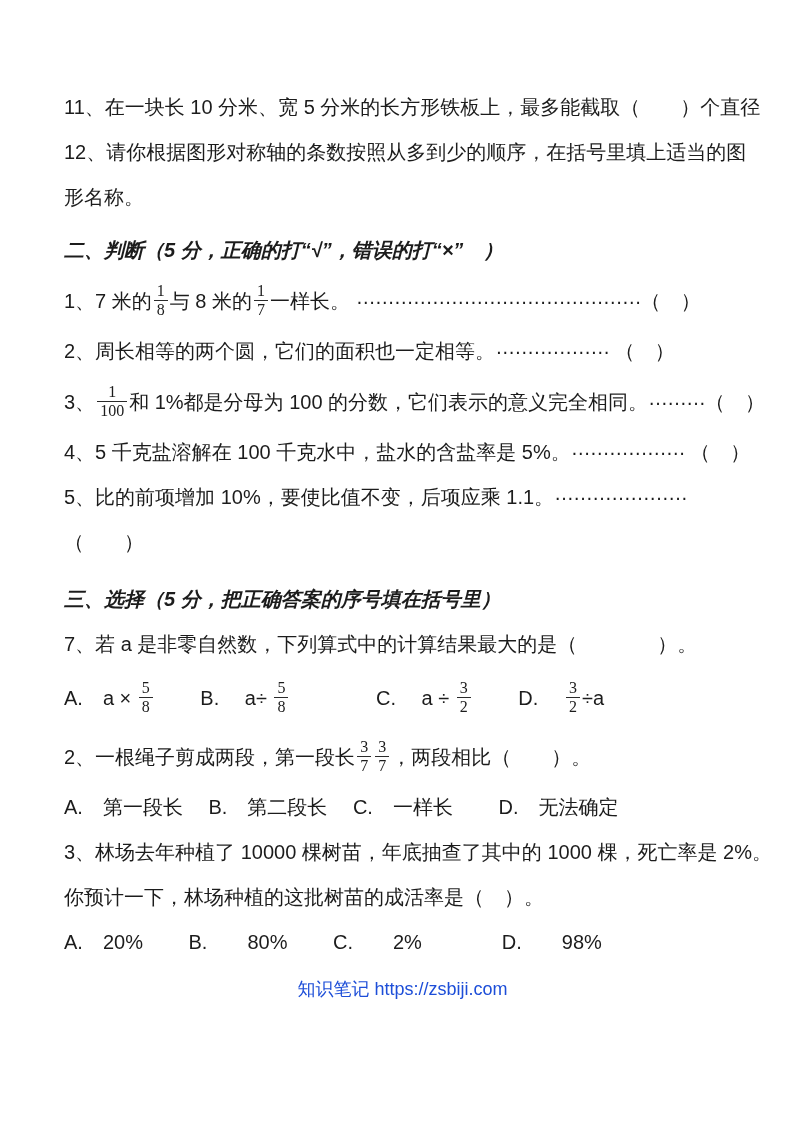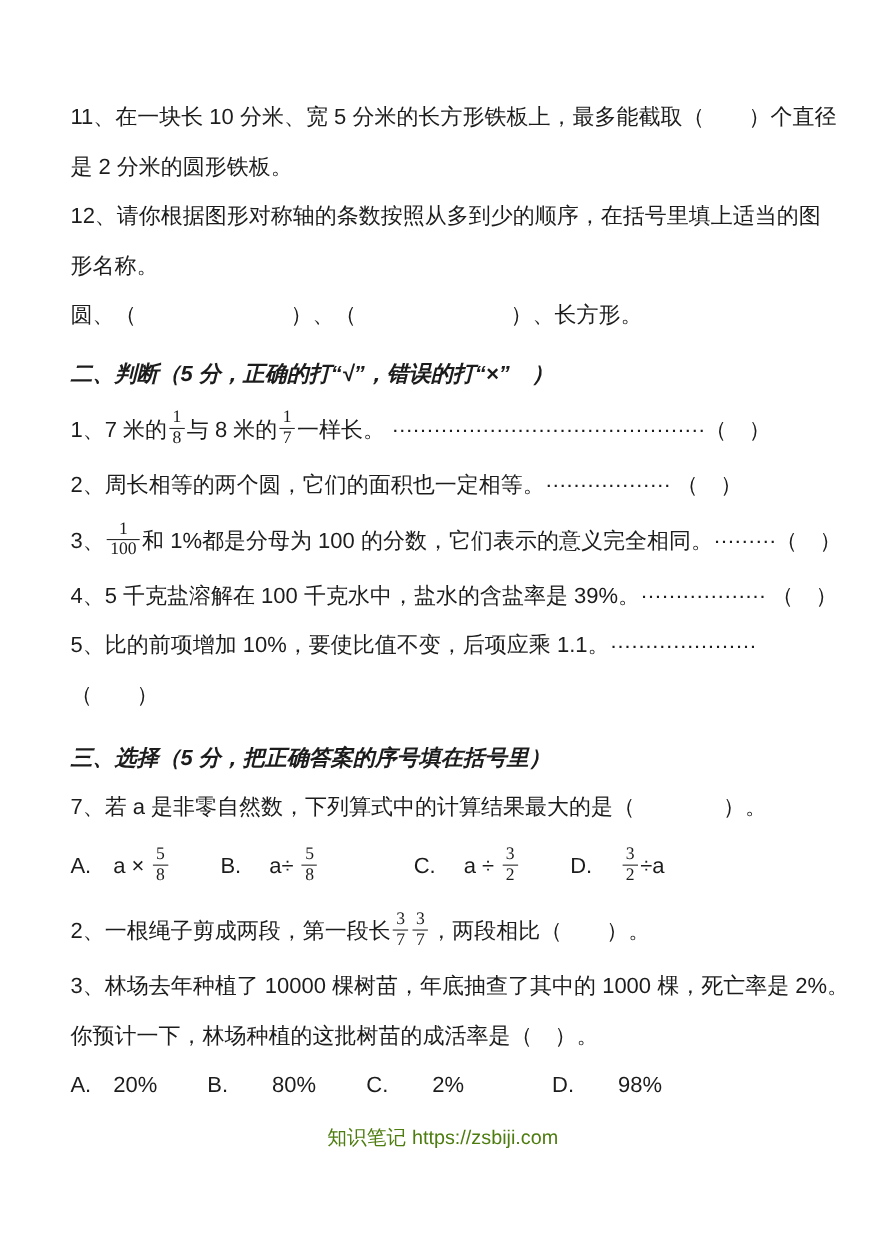--- a/index.html
+++ b/index.html
@@ -41,47 +41,46 @@
   .frac .den { display:block; border-top:1.4px solid #2a2a2a; padding:0 3px; }
   .dots {
     letter-spacing:-1px;
     position:relative;
     top:-4px;
     display:inline-block;
   }
   .footer {
     margin-top:10px;
     text-align:center;
-    color:#4d7c0f;
+    color:#1d4ed8;
     font-size:18px;
     line-height:28px;
   }
 </style>
 </head>
 <body>
 
 <div class="page">
 
   <p class="line">11、在一块长 10 分米、宽 5 分米的长方形铁板上，最多能截取（　　）个直径</p>
-  <p class="line">是 2 分米的圆形铁板。</p>
   <p class="line">12、请你根据图形对称轴的条数按照从多到少的顺序，在括号里填上适当的图</p>
   <p class="line">形名称。</p>
-  <p class="line">圆、（　　　　　　　）、（　　　　　　　）、长方形。</p>
 
   <p class="line sec-header mt-sm">二、判断（5 分，正确的打“√”，错误的打“×”　）</p>
   <p class="line tall"><span class="run">1、7 米的</span><span class="frac"><span class="num">1</span><span class="den">8</span></span><span class="run">与 8 米的</span><span class="frac"><span class="num">1</span><span class="den">7</span></span><span class="run">一样长。 </span><span class="dots">………………………………………</span><span class="run">（　）</span></p>
   <p class="line"><span class="run">2、周长相等的两个圆，它们的面积也一定相等。</span><span class="dots">………………</span><span class="run"> （　）</span></p>
   <p class="line tall"><span class="run">3、</span><span class="frac"><span class="num">1</span><span class="den">100</span></span><span class="run">和 1%都是分母为 100 的分数，它们表示的意义完全相同。</span><span class="dots">………</span><span class="run">（　）</span></p>
-  <p class="line"><span class="run">4、5 千克盐溶解在 100 千克水中，盐水的含盐率是 39%。</span><span class="dots">………………</span><span class="run"> （　）</span></p>
+  <p class="line"><span class="run">4、5 千克盐溶解在 100 千克水中，盐水的含盐率是 5%。</span><span class="dots">………………</span><span class="run"> （　）</span></p>
   <p class="line"><span class="run">5、比的前项增加 10%，要使比值不变，后项应乘 1.1。</span><span class="dots">…………………</span></p>
   <p class="line">（　　）</p>
 
   <p class="line sec-header mt-md">三、选择（5 分，把正确答案的序号填在括号里）</p>
   <p class="line">7、若 a 是非零自然数，下列算式中的计算结果最大的是（　　　　）。</p>
   <p class="line taller"><span class="run">A.　a × </span><span class="frac"><span class="num">5</span><span class="den">8</span></span><span class="run">　　 B.　 a÷ </span><span class="frac"><span class="num">5</span><span class="den">8</span></span><span class="run">　　　　 C.　 a ÷ </span><span class="frac"><span class="num">3</span><span class="den">2</span></span><span class="run">　　 D.　 </span><span class="frac"><span class="num">3</span><span class="den">2</span></span><span class="run">÷a</span></p>
   <p class="line tall"><span class="run">2、一根绳子剪成两段，第一段长</span><span class="frac"><span class="num">3</span><span class="den">7</span></span><span class="frac"><span class="num">3</span><span class="den">7</span></span><span class="run">，两段相比（　　）。</span></p>
+  <p class="line">A.　第一段长　 B.　第二段长　 C.　一样长　　 D.　无法确定</p>
   <p class="line">3、林场去年种植了 10000 棵树苗，年底抽查了其中的 1000 棵，死亡率是 2%。</p>
   <p class="line">你预计一下，林场种植的这批树苗的成活率是（　）。</p>
   <p class="line">A.　20%　　 B.　　80%　　 C.　　2%　　　　D.　　98%</p>
 
   <p class="footer">知识笔记 https://zsbiji.com</p>
 
 </div>
 
 </body></html>

